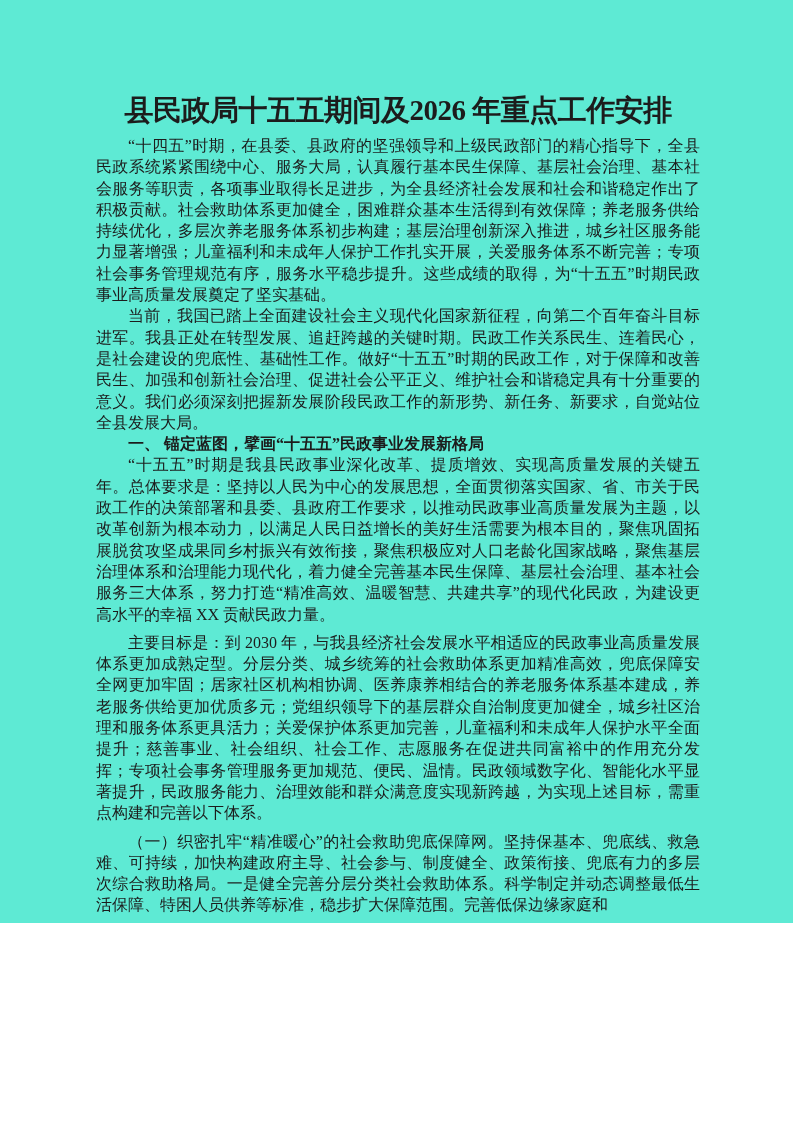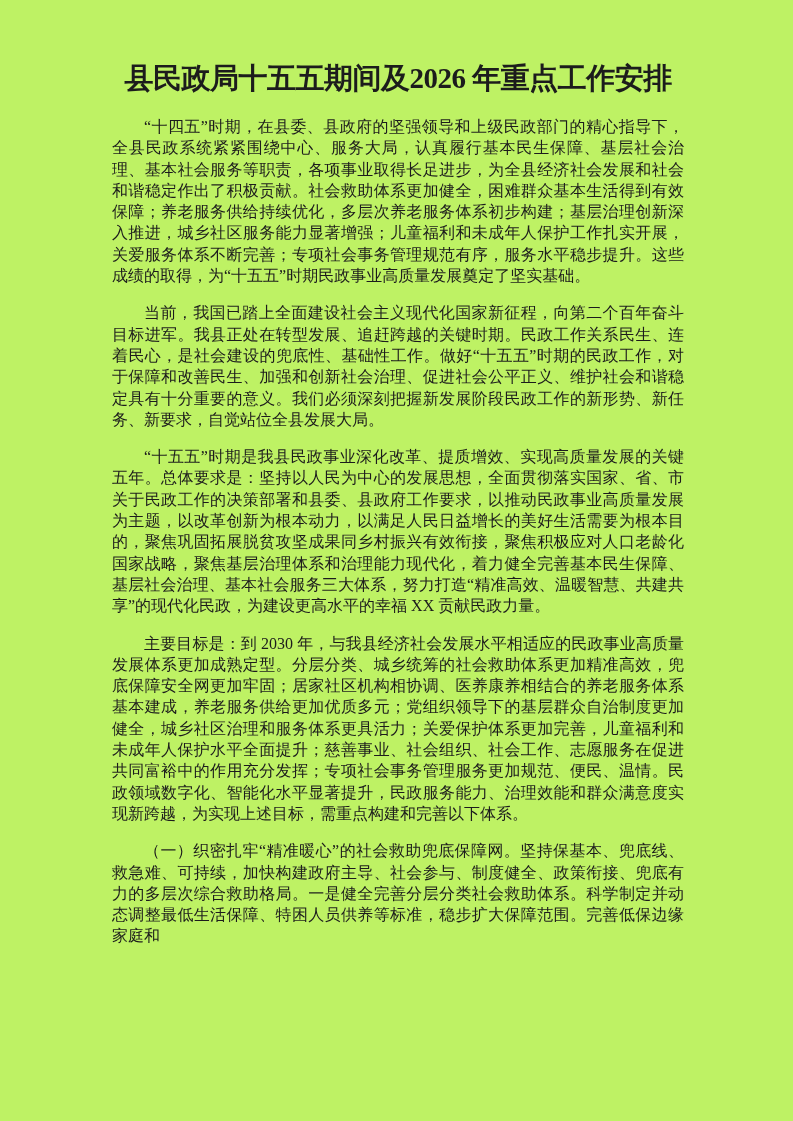--- a/index.html
+++ b/index.html
@@ -3,39 +3,39 @@
 <meta charset="utf-8">
 <style>
   html, body {
     margin: 0;
     padding: 0;
     background: #ffffff;
   }
   .page {
     position: relative;
     width: 793px;
-    height: 1121px;
+    height: 923px;
     box-sizing: border-box;
-    padding: 56px 93px 0 96px;
-    background: #bef264;
+    padding: 88px 93px 0 96px;
+    background: #5eead4;
     color: #1c1c1c;
     font-family: "Liberation Serif", "DejaVu Serif", serif;
     overflow: hidden;
   }
   .doc-title {
     margin: 0 0 3px 0;
     font-size: 29px;
     font-weight: 700;
     line-height: 44px;
     text-align: center;
     white-space: nowrap;
     letter-spacing: -0.5px;
   }
   .para {
-    margin: 16px;
+    margin: 0;
     font-size: 16px;
     line-height: 21.3px;
     text-align: justify;
     text-indent: 2em;
     word-break: break-all;
   }
   .para.heading {
     font-weight: 700;
     text-align: left;
   }
@@ -51,20 +51,21 @@
 
 <div class="page">
 
   <h1 class="doc-title">县民政局十五五期间及2026 年重点工作安排</h1>
 
   <p class="para">“十四五”时期，在县委、县政府的坚强领导和上级民政部门的精心指导下，全县民政系统紧紧围绕中心、服务大局，认真履行基本民生保障、基层社会治理、基本社会服务等职责，各项事业取得长足进步，为全县经济社会发展和社会和谐稳定作出了积极贡献。社会救助体系更加健全，困难群众基本生活得到有效保障；养老服务供给持续优化，多层次养老服务体系初步构建；基层治理创新深入推进，城乡社区服务能力显著增强；儿童福利和未成年人保护工作扎实开展，关爱服务体系不断完善；专项社会事务管理规范有序，服务水平稳步提升。这些成绩的取得，为“十五五”时期民政事业高质量发展奠定了坚实基础。</p>
 
   <p class="para">当前，我国已踏上全面建设社会主义现代化国家新征程，向第二个百年奋斗目标进军。我县正处在转型发展、追赶跨越的关键时期。民政工作关系民生、连着民心，是社会建设的兜底性、基础性工作。做好“十五五”时期的民政工作，对于保障和改善民生、加强和创新社会治理、促进社会公平正义、维护社会和谐稳定具有十分重要的意义。我们必须深刻把握新发展阶段民政工作的新形势、新任务、新要求，自觉站位全县发展大局。</p>
 
 
+  <p class="para heading">一、 锚定蓝图，擘画“十五五”民政事业发展新格局</p>
 
   <p class="para">“十五五”时期是我县民政事业深化改革、提质增效、实现高质量发展的关键五年。总体要求是：坚持以人民为中心的发展思想，全面贯彻落实国家、省、市关于民政工作的决策部署和县委、县政府工作要求，以推动民政事业高质量发展为主题，以改革创新为根本动力，以满足人民日益增长的美好生活需要为根本目的，聚焦巩固拓展脱贫攻坚成果同乡村振兴有效衔接，聚焦积极应对人口老龄化国家战略，聚焦基层治理体系和治理能力现代化，着力健全完善基本民生保障、基层社会治理、基本社会服务三大体系，努力打造“精准高效、温暖智慧、共建共享”的现代化民政，为建设更高水平的幸福 XX 贡献民政力量。</p>
 
   <p class="para spaced-before">主要目标是：到 2030 年，与我县经济社会发展水平相适应的民政事业高质量发展体系更加成熟定型。分层分类、城乡统筹的社会救助体系更加精准高效，兜底保障安全网更加牢固；居家社区机构相协调、医养康养相结合的养老服务体系基本建成，养老服务供给更加优质多元；党组织领导下的基层群众自治制度更加健全，城乡社区治理和服务体系更具活力；关爱保护体系更加完善，儿童福利和未成年人保护水平全面提升；慈善事业、社会组织、社会工作、志愿服务在促进共同富裕中的作用充分发挥；专项社会事务管理服务更加规范、便民、温情。民政领域数字化、智能化水平显著提升，民政服务能力、治理效能和群众满意度实现新跨越，为实现上述目标，需重点构建和完善以下体系。</p>
 
   <p class="para spaced-before"><span class="lead-bold">（一）织密扎牢“精准暖心”的社会救助兜底保障网。</span><span>坚持保基本、兜底线、救急难、可持续，加快构建政府主导、社会参与、制度健全、政策衔接、兜底有力的多层次综合救助格局。一是健全完善分层分类社会救助体系。科学制定并动态调整最低生活保障、特困人员供养等标准，稳步扩大保障范围。完善低保边缘家庭和</span></p>
 
 </div>
 
 </body></html>

